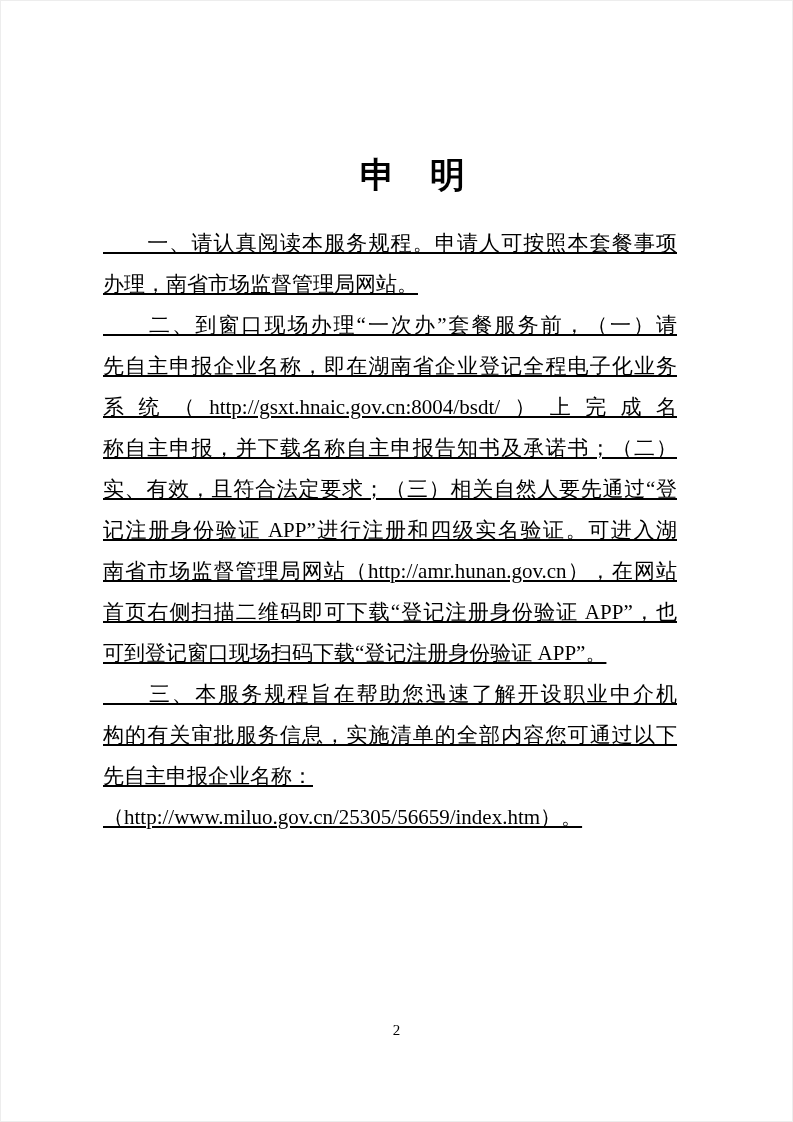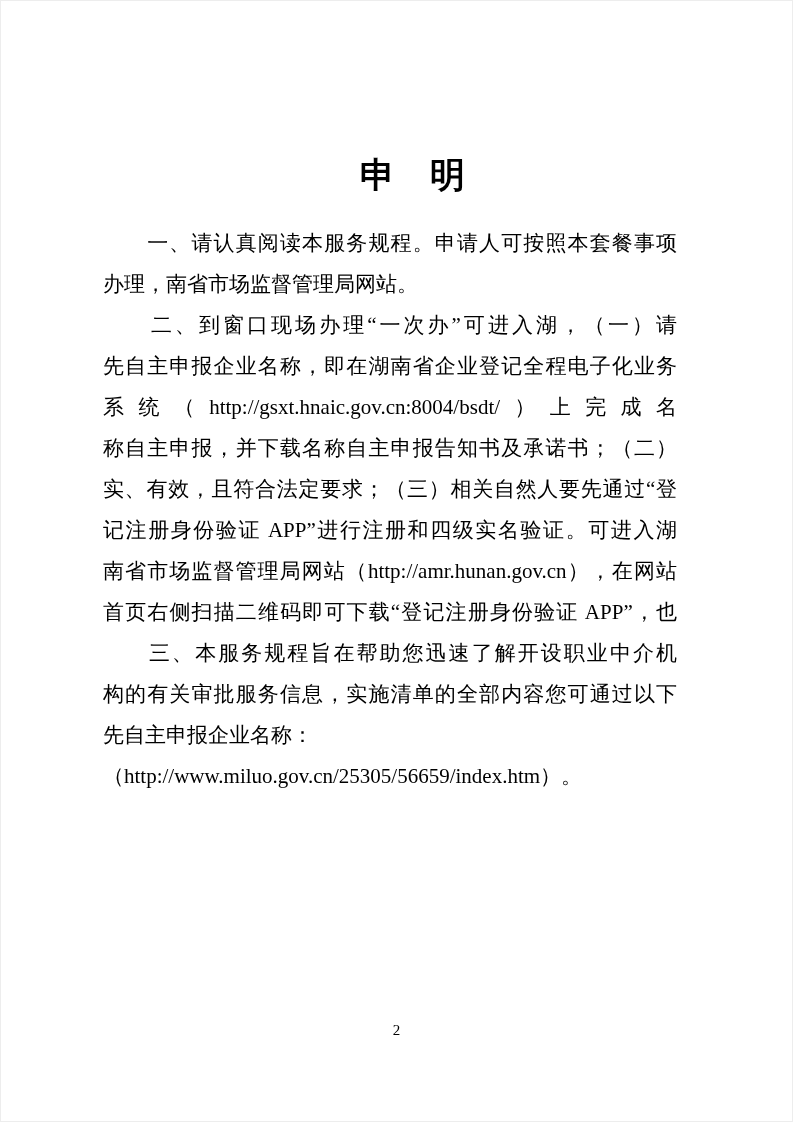--- a/index.html
+++ b/index.html
@@ -44,20 +44,21 @@
     padding: 0;
   }
   .line {
     height: 41px;
     line-height: 41px;
     font-size: 21px;
     overflow: hidden;
     white-space: pre-wrap;
     text-align: justify;
     text-align-last: left;
+    text-decoration: underline;
   }
   .line.j {
     text-align-last: justify;
   }
   .page-num {
     position: absolute;
     top: 1021px;
     left: 0;
     width: 100%;
     text-align: center;
@@ -70,28 +71,29 @@
 
 <div class="page">
   <h1 class="doc-title">申　明</h1>
 
   <div class="doc-body">
       <div class="paragraph">
         <div class="line j">　　一、请认真阅读本服务规程。申请人可按照本套餐事项</div>
         <div class="line">办理，南省市场监督管理局网站。</div>
       </div>
       <div class="paragraph">
-        <div class="line j">　　二、到窗口现场办理“一次办”可进入湖，（一）请</div>
+        <div class="line j">　　二、到窗口现场办理“一次办”套餐服务前，（一）请</div>
         <div class="line j">先自主申报企业名称，即在湖南省企业登记全程电子化业务</div>
         <div class="line j">系统（http://gsxt.hnaic.gov.cn:8004/bsdt/）上完成名</div>
         <div class="line j">称自主申报，并下载名称自主申报告知书及承诺书；（二）</div>
         <div class="line j">实、有效，且符合法定要求；（三）相关自然人要先通过“登</div>
         <div class="line j">记注册身份验证 APP”进行注册和四级实名验证。可进入湖</div>
         <div class="line j">南省市场监督管理局网站（http://amr.hunan.gov.cn），在网站</div>
         <div class="line j">首页右侧扫描二维码即可下载“登记注册身份验证 APP”，也</div>
+        <div class="line">可到登记窗口现场扫码下载“登记注册身份验证 APP”。</div>
       </div>
       <div class="paragraph">
         <div class="line j">　　三、本服务规程旨在帮助您迅速了解开设职业中介机</div>
         <div class="line j">构的有关审批服务信息，实施清单的全部内容您可通过以下</div>
         <div class="line">先自主申报企业名称：</div>
         <div class="line">（http://www.miluo.gov.cn/25305/56659/index.htm）。</div>
       </div>
     </div>
 
   <div class="page-num">2</div>

